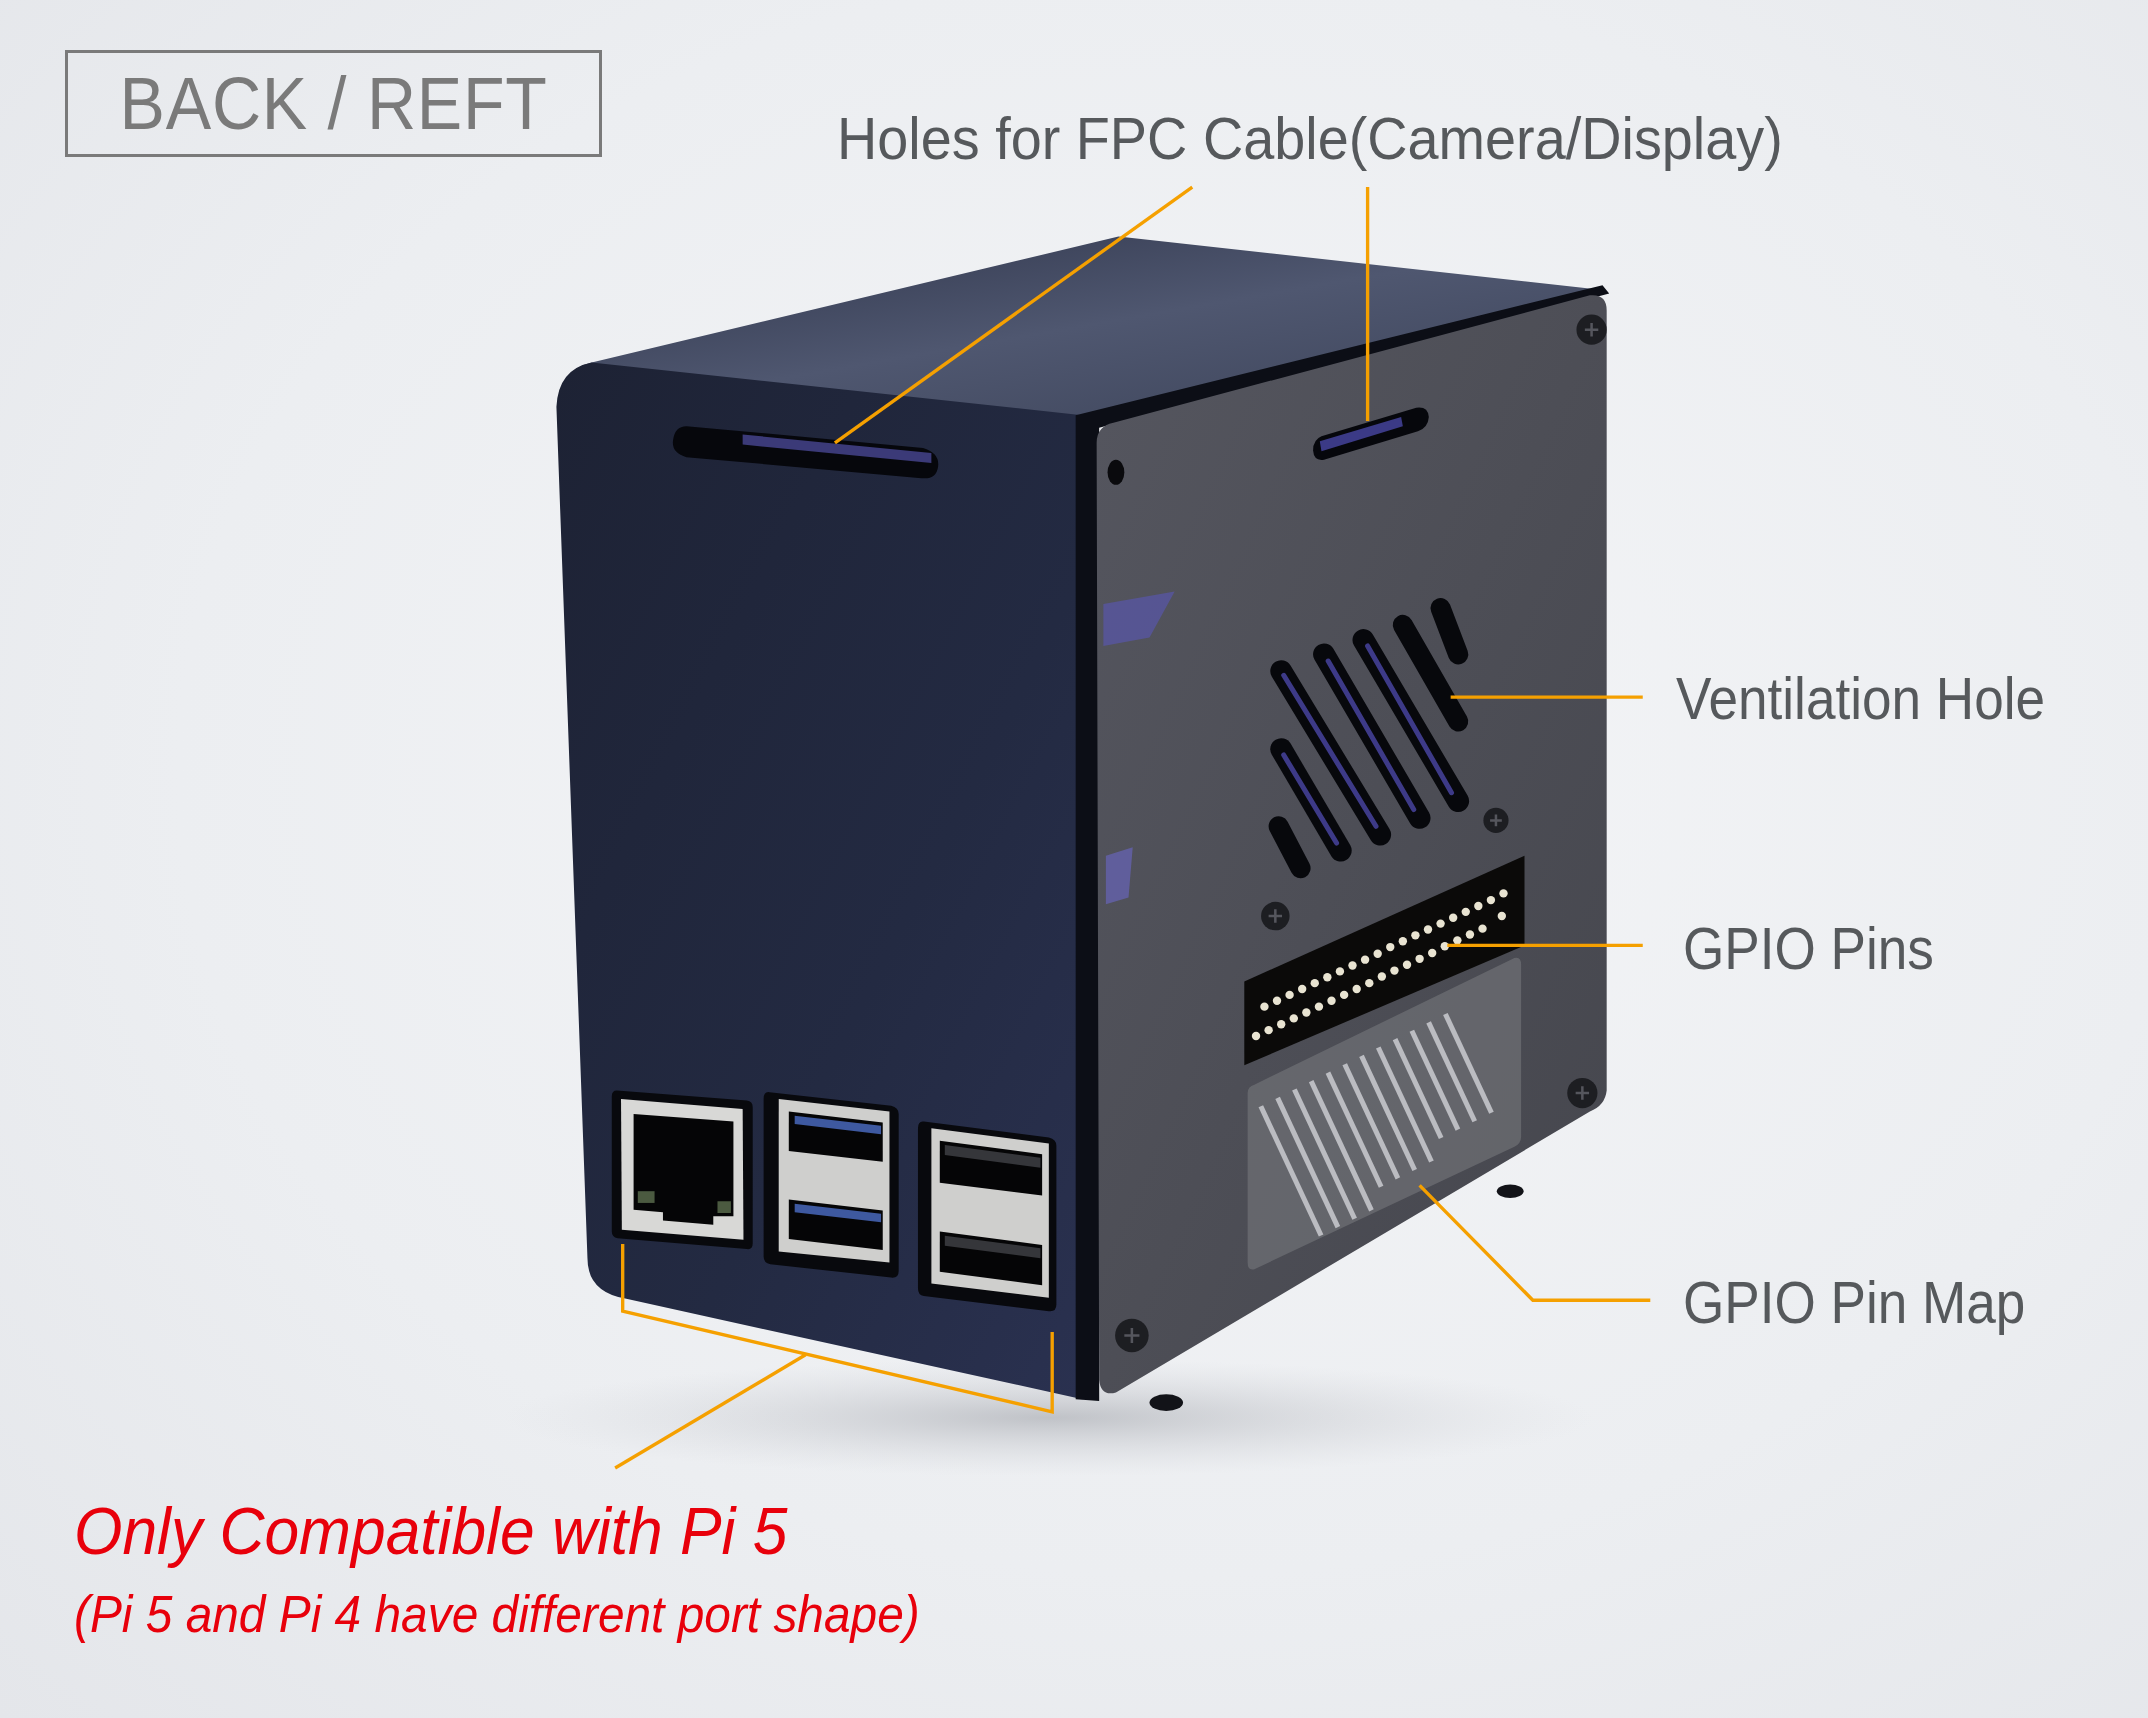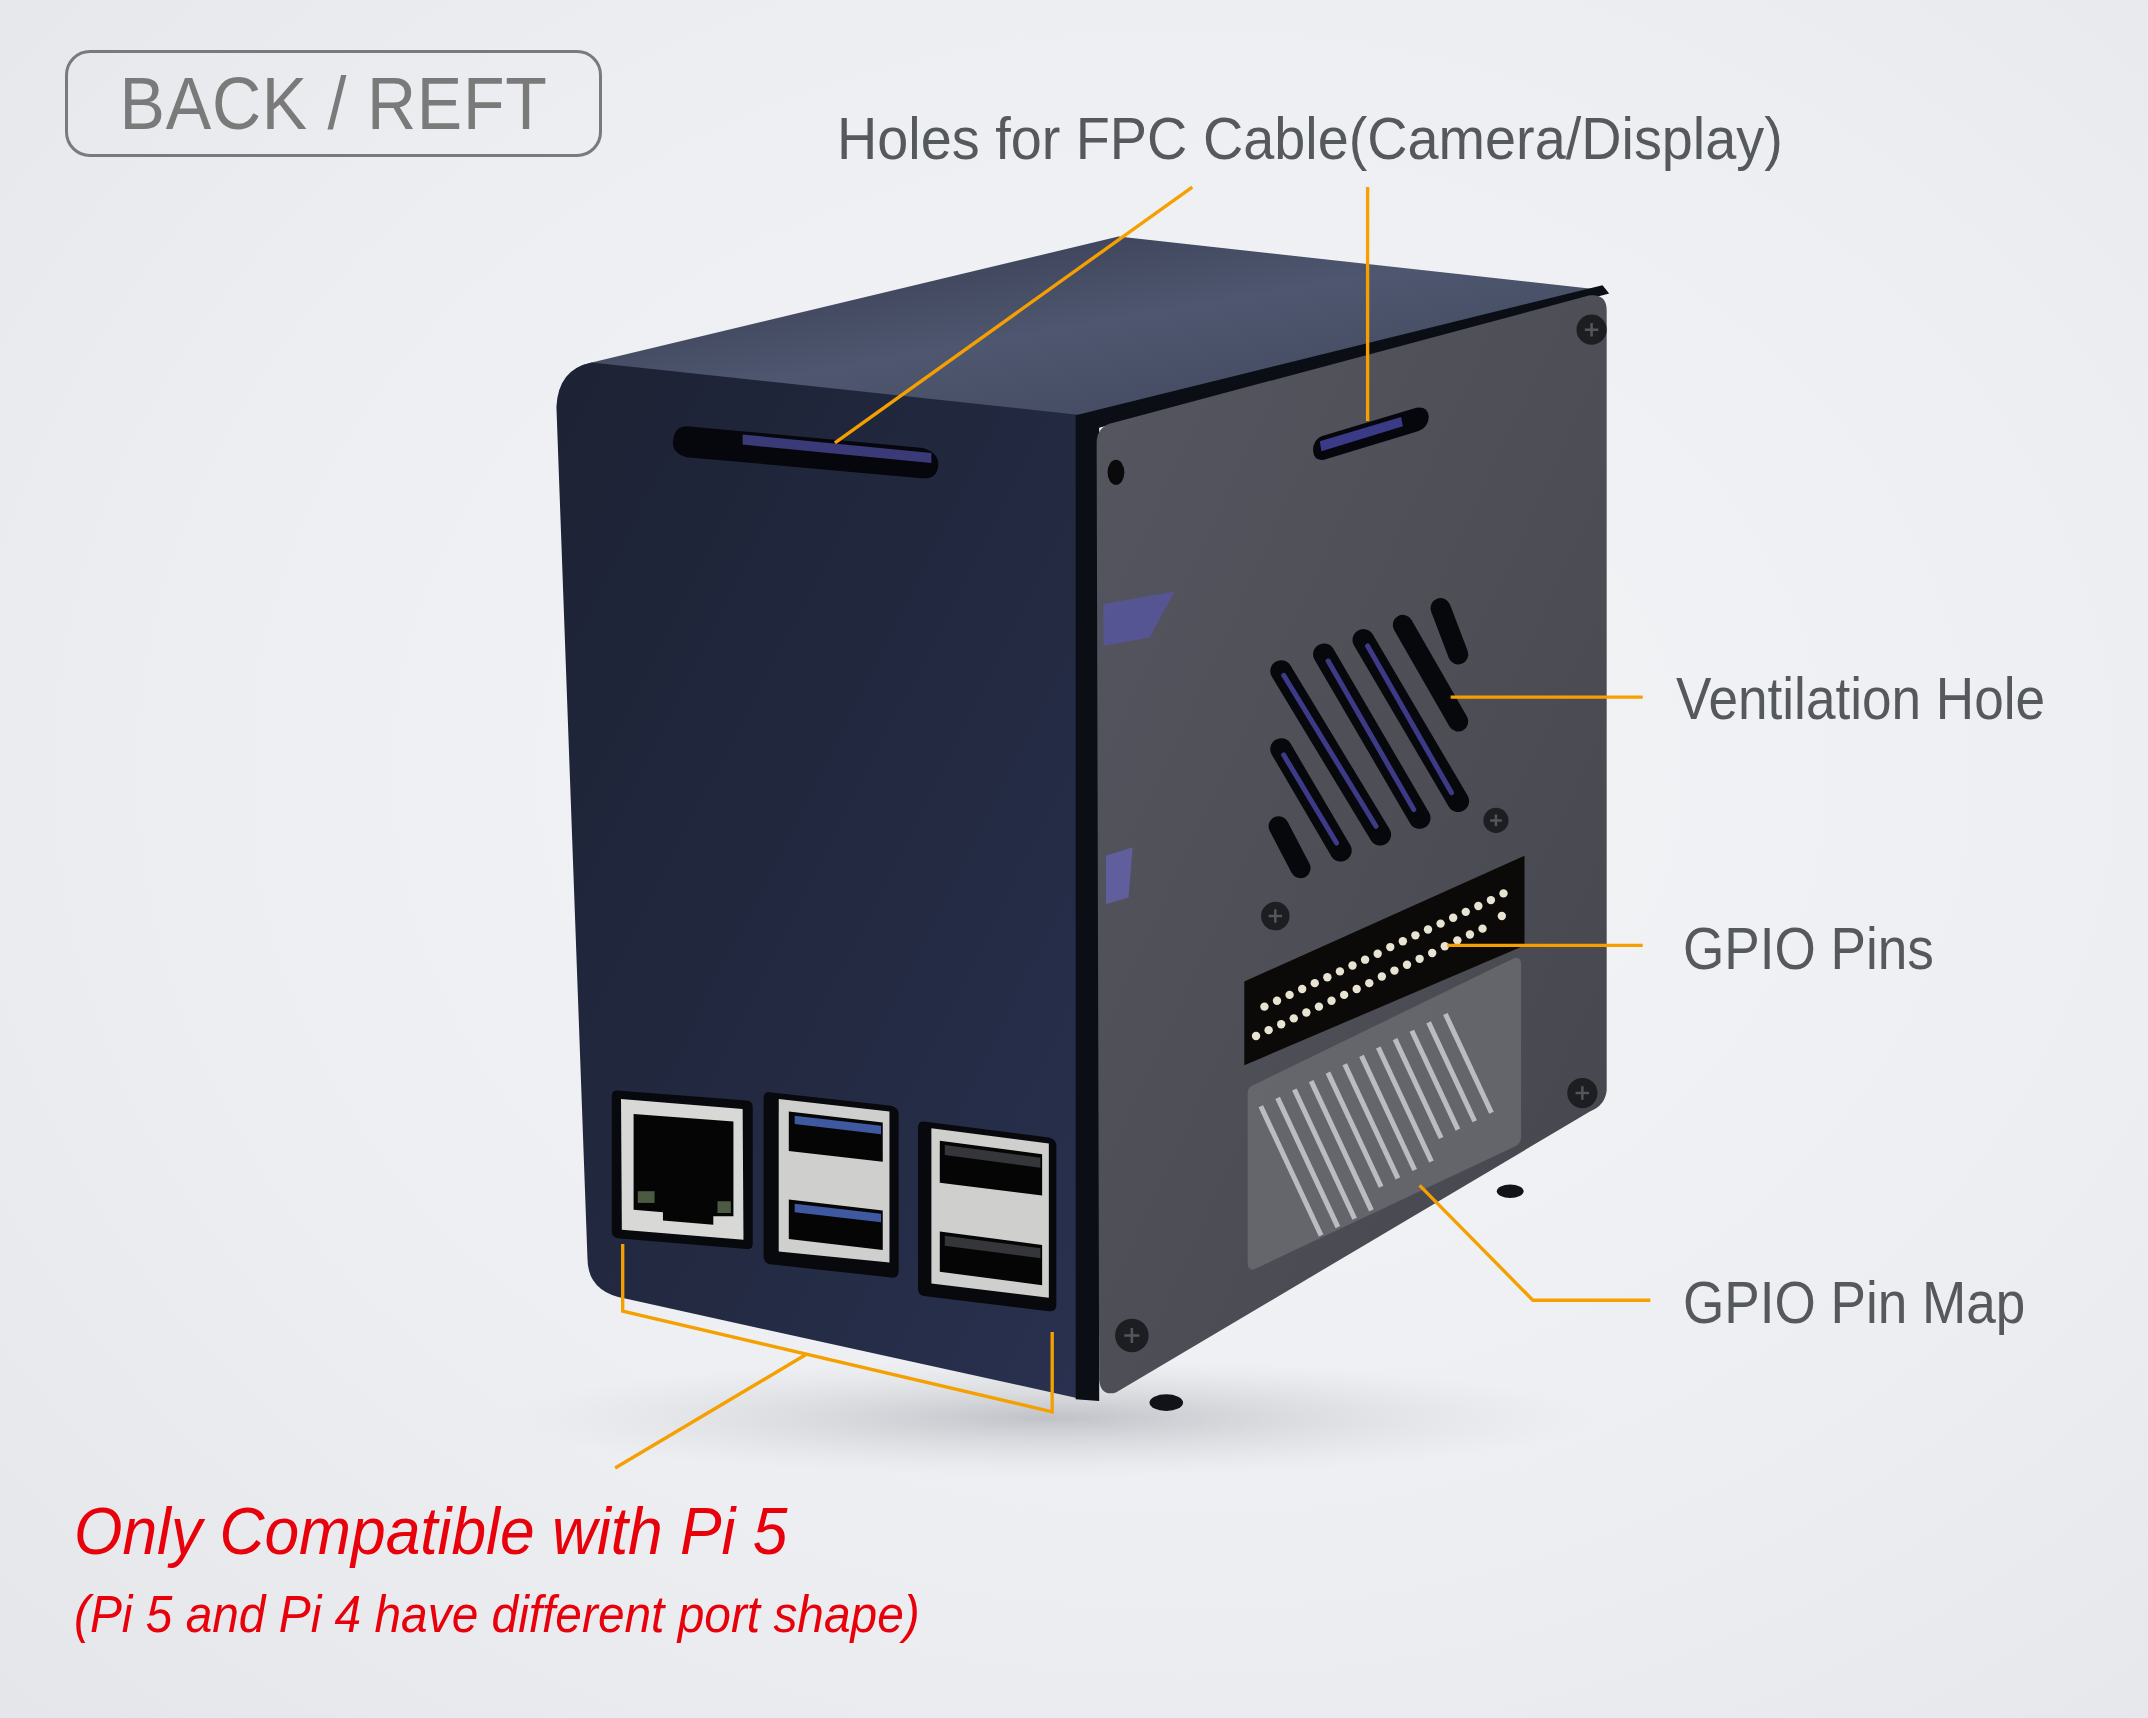--- a/index.html
+++ b/index.html
@@ -210,21 +210,21 @@
     <line x1="1421" y1="223" x2="995" y2="528"></line>
     <line x1="1630" y1="223" x2="1630" y2="502"></line>
     <line x1="1729" y1="831" x2="1958" y2="831"></line>
     <line x1="1725" y1="1127" x2="1958" y2="1127"></line>
     <polyline points="1692,1413 1827,1550 1967,1550"></polyline>
     <polyline points="742,1483 742,1563 1254,1683 1254,1588"></polyline>
     <line x1="960" y1="1615" x2="733" y2="1750"></line>
   </g>
 </svg>
 
-<div class="view-box" style="border-color: rgb(122, 122, 122); border-radius: 25px;">
+<div class="view-box" style="border-color: rgb(122, 122, 122);">
   <span style="color: rgb(122, 122, 122);">BACK / REFT</span>
 </div>
 
 <div class="callout fpc" style="color: rgb(86, 89, 92);">Holes for FPC Cable(Camera/Display)</div>
 <div class="callout vent" style="color: rgb(86, 89, 92);">Ventilation Hole</div>
 <div class="callout pins" style="color: rgb(86, 89, 92);">GPIO Pins</div>
 <div class="callout pinmap" style="color: rgb(86, 89, 92);">GPIO Pin Map</div>
 
 <div class="note main" style="color: rgb(232, 0, 11);">Only Compatible with Pi 5</div>
 <div class="note sub" style="color: rgb(232, 0, 11);">(Pi 5 and Pi 4 have different port shape)</div>

